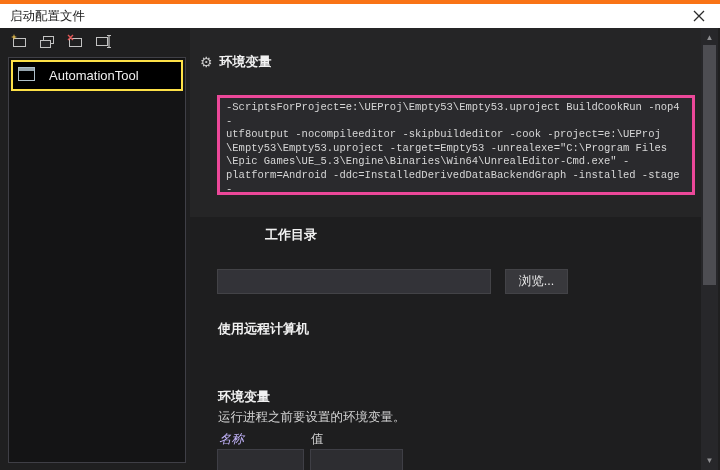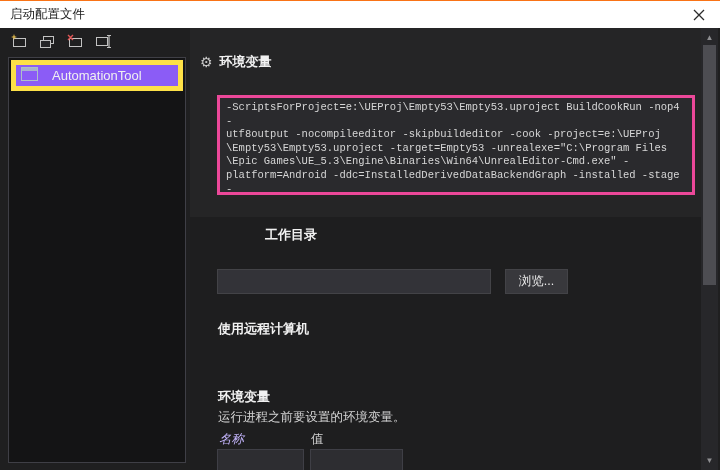--- a/index.html
+++ b/index.html
@@ -8,21 +8,21 @@
     font-family: "Liberation Sans", sans-serif;
     background: #1f1f20;
     position: relative;
     color: #d8d8d8;
     font-size: 12.5px;
   }
 
   
   .titlebar {
     position: absolute; left: 0; top: 0; width: 720px; height: 28px;
-    background: #ffffff; border-top: 1px solid #f97316;
+    background: #ffffff; border-top: 4px solid #f97316;
     display: flex; align-items: center; justify-content: space-between;
     padding: 0 10px;
   }
   .titlebar .title { color: #1b1b1b; font-size: 12.5px; }
   .close-btn {
     width: 22px; height: 22px; display: flex; align-items: center; justify-content: center;
     cursor: default;
   }
   .close-btn svg { display: block; }
 
@@ -35,21 +35,21 @@
   .tool-btn { width: 18px; height: 17px; display: flex; align-items: center; justify-content: center; }
   .profile-list {
     position: absolute; left: 8px; top: 29px; width: 178px; height: 406px;
     background: #141415; border: 1px solid #3f3f46;
   }
   .profile-item {
     margin: 2px; height: 31px; display: flex; align-items: center; gap: 9px;
     padding-left: 5px; font-size: 13px; color: #f0f0f0;
   }
   .profile-item.selected {
-    background: #8b5cf6; border: 5px solid #fde047; gap: 14px;
+    background: #000000; border: 2px solid #fde047; gap: 14px;
   }
 
   
   .content { position: absolute; left: 190px; top: 0; width: 511px; height: 442px; background: #1e1e1f; overflow: hidden; }
   .section-cmdline { position: absolute; left: 0; top: 0; width: 511px; height: 189px; background: #252526; }
 
   .sec-header { display: flex; align-items: center; gap: 7px; }
   .sec-title { font-weight: bold; color: #f1f1f1; font-size: 13px; }
   .sec-desc { color: #d4d4d4; font-size: 12.5px; }
   .gear { color: #c8c8c8; font-size: 14px; line-height: 14px; }

